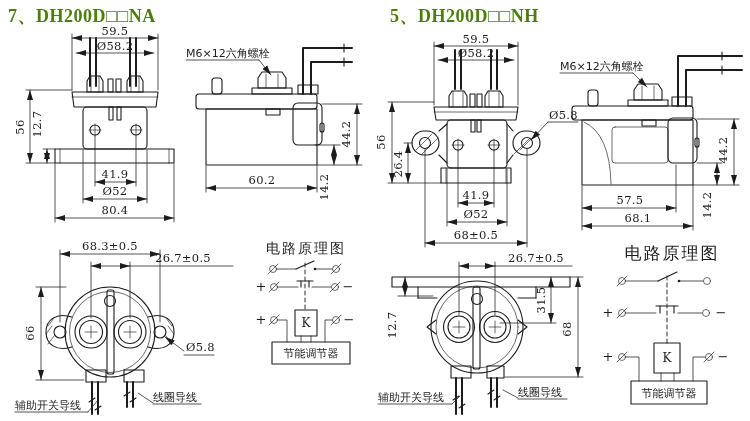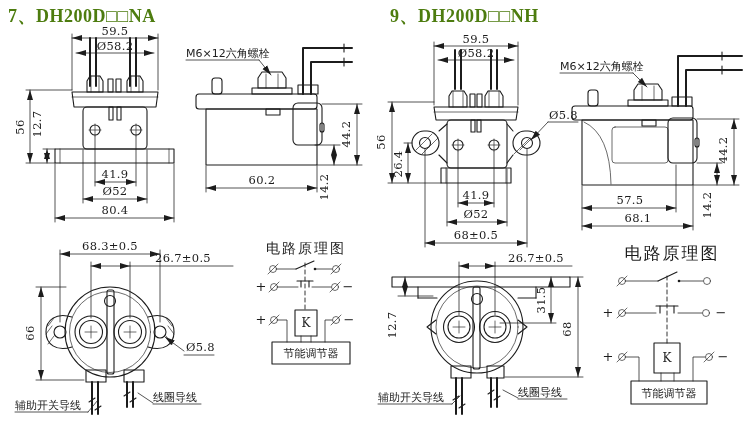--- a/index.html
+++ b/index.html
@@ -22,21 +22,21 @@
   .sign{font:13px "DejaVu Serif",serif;}
   .k{font:12px "DejaVu Serif",serif;}
   .mid{text-anchor:middle;}
 </style>
 </head>
 <body>
 
 <div class="page">
 
   <h2 class="title" id="title-na">7、DH200D□□NA</h2>
-  <h2 class="title" id="title-nh">9、DH200D□□NH</h2>
+  <h2 class="title" id="title-nh">5、DH200D□□NH</h2>
 
   <svg width="750" height="421" viewBox="0 0 750 421">
     <defs>
       <marker id="ar" markerWidth="11" markerHeight="8" refX="10" refY="4" orient="auto-start-reverse" markerUnits="userSpaceOnUse">
         <path d="M0,1 L10,4 L0,7 Z" fill="#1c1c1c"></path>
       </marker>
     </defs>
 
     <g>
       <g>

